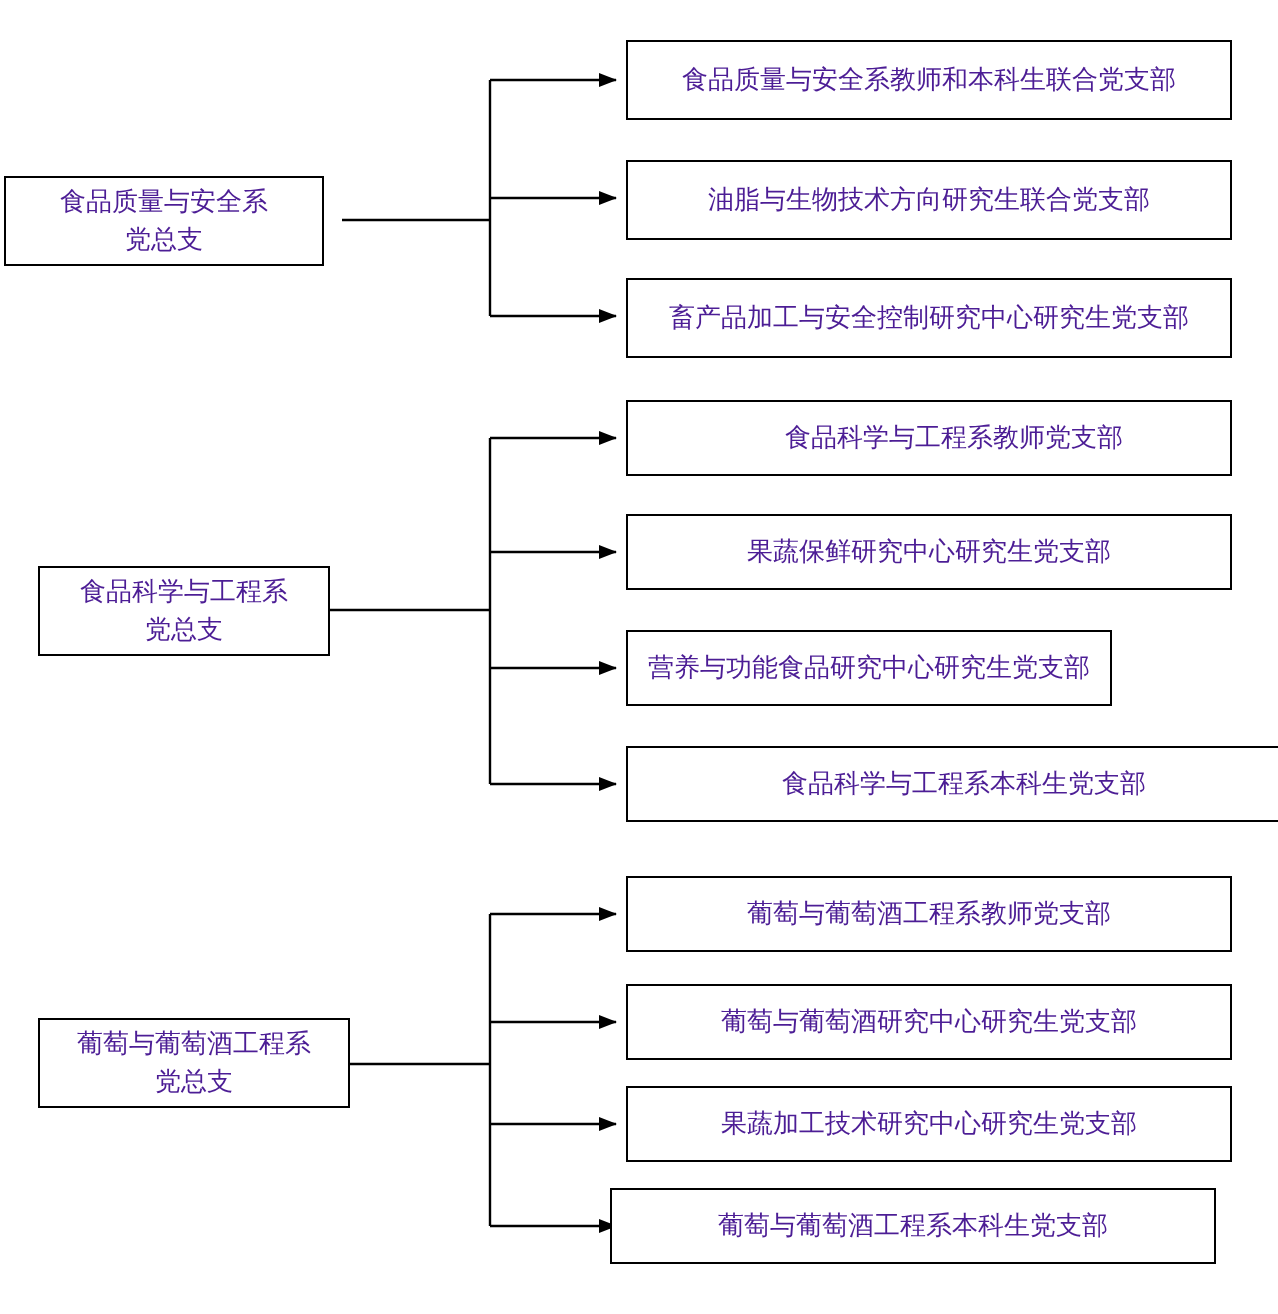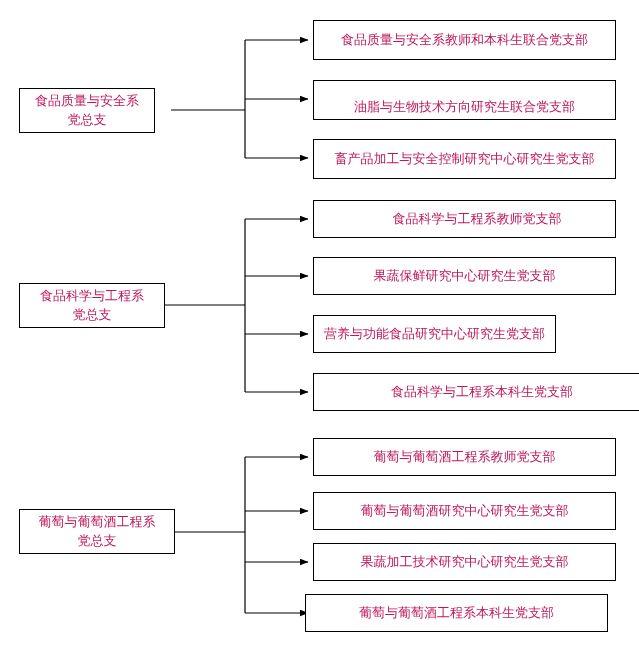--- a/index.html
+++ b/index.html
@@ -29,21 +29,21 @@
     position: absolute;
     box-sizing: border-box;
     border: 1px solid #000000;
     background: #ffffff;
     display: flex;
     align-items: center;
     justify-content: center;
     text-align: center;
     font-size: 13px;
     line-height: 1.45;
-    color: #be185d;
+    color: #4c1d95;
     padding: 2px 4px;
   }
   .node.parent {
     font-size: 13px;
   }
   .node .label {
     display: block;
     white-space: pre-line;
   }
 </style>
@@ -79,29 +79,29 @@
     <g>
       <path d="M175,532 L245,532" stroke="#000000" stroke-width="1.2" fill="none"></path>
       <path d="M245,457 L245,613" stroke="#000000" stroke-width="1.2" fill="none"></path>
       <path d="M245,457 L308,457" stroke="#000000" stroke-width="1.2" fill="none" marker-end="url(#arrow)"></path>
       <path d="M245,511 L308,511" stroke="#000000" stroke-width="1.2" fill="none" marker-end="url(#arrow)"></path>
       <path d="M245,562 L308,562" stroke="#000000" stroke-width="1.2" fill="none" marker-end="url(#arrow)"></path>
       <path d="M245,613 L308,613" stroke="#000000" stroke-width="1.2" fill="none" marker-end="url(#arrow)"></path>
     </g>
   </svg>
 
-  <div class="node parent" style="left:19px; top:88px; width:136px; height:45px;">
+  <div class="node parent" style="left:2px; top:88px; width:160px; height:45px;">
     <span class="label">食品质量与安全系
 党总支</span>
   </div>
 
   <div class="node" style="left:313px; top:20px; width:303px; height:40px;">
     <span class="label">食品质量与安全系教师和本科生联合党支部</span>
   </div>
-  <div class="node" style="left:313px; top:80px; width:303px; height:40px;align-items:flex-end;">
+  <div class="node" style="left:313px; top:80px; width:303px; height:40px;">
     <span class="label">油脂与生物技术方向研究生联合党支部</span>
   </div>
   <div class="node" style="left:313px; top:139px; width:303px; height:40px;">
     <span class="label">畜产品加工与安全控制研究中心研究生党支部</span>
   </div>
 
   <div class="node parent" style="left:19px; top:283px; width:146px; height:45px;">
     <span class="label">食品科学与工程系
 党总支</span>
   </div>

